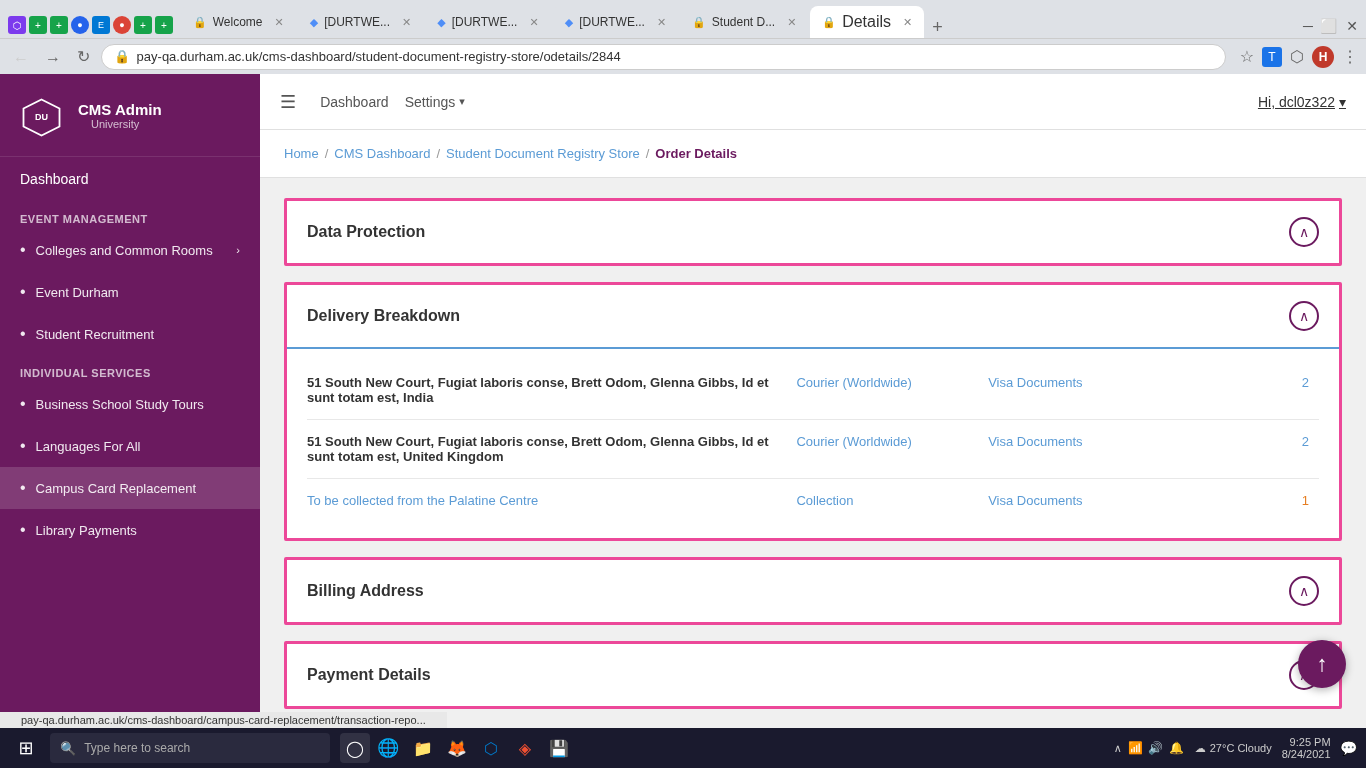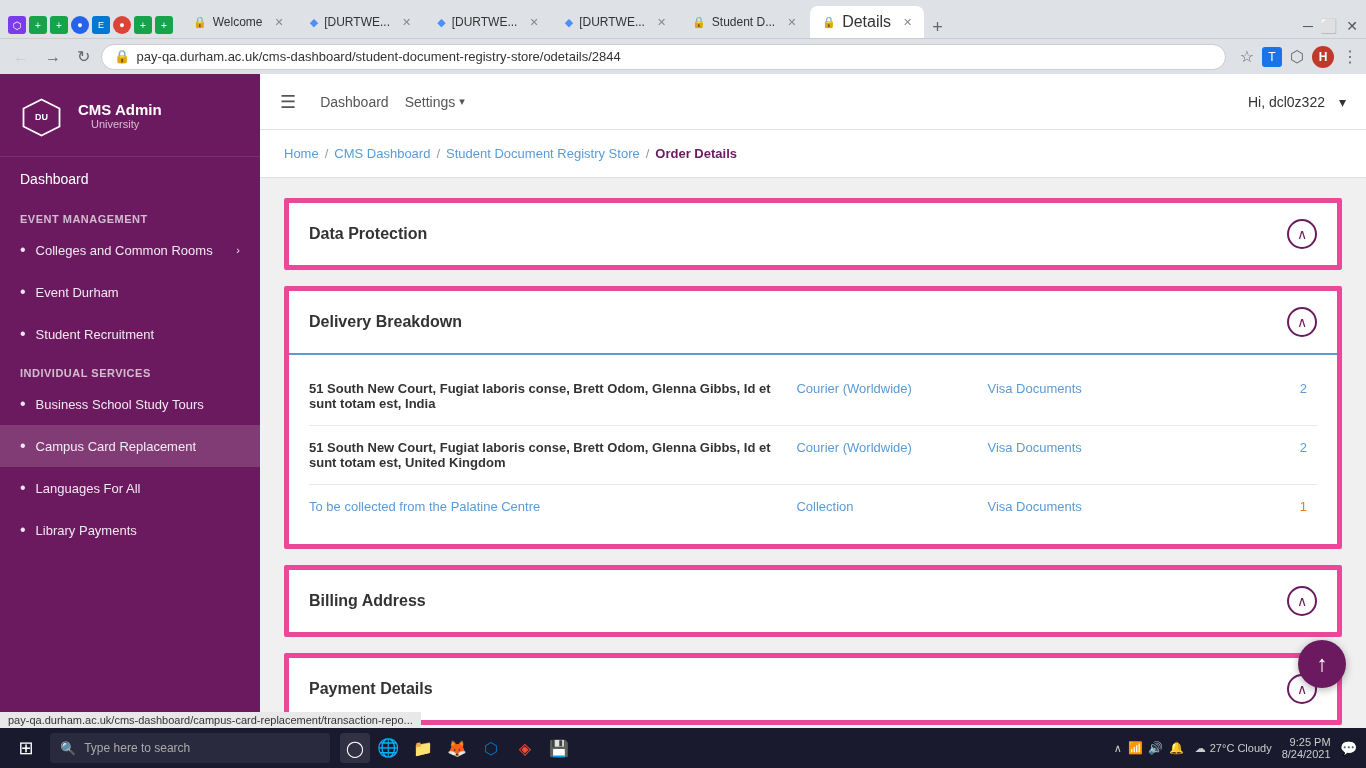--- a/index.html
+++ b/index.html
@@ -33,33 +33,33 @@
     .sidebar-item { display: flex; align-items: center; padding: 12px 20px; font-size: 13px; color: rgba(255,255,255,0.9); cursor: pointer; position: relative; }
     .sidebar-item::before { content: '•'; margin-right: 10px; font-size: 16px; }
     .sidebar-item.active { background: rgba(255,255,255,0.15); }
     .sidebar-item .chevron { margin-left: auto; font-size: 11px; }
 
     
     .top-nav { background: white; height: 56px; display: flex; align-items: center; padding: 0 20px; border-bottom: 1px solid #e0e0e0; gap: 16px; }
     .hamburger { font-size: 18px; color: #555; cursor: pointer; margin-right: 8px; }
     .top-nav-link { color: #555; font-size: 14px; cursor: pointer; text-decoration: none; }
     .top-nav-settings { display: flex; align-items: center; gap: 4px; }
-    .top-nav-user { margin-left: auto; font-size: 14px; color: #333; display: flex; align-items: center; gap: 14px; }
+    .top-nav-user { margin-left: auto; font-size: 14px; color: #333; display: flex; align-items: center; gap: 4px; text-decoration: underline; }
 
     
     .breadcrumb { padding: 16px 24px; font-size: 13px; color: #666; display: flex; align-items: center; gap: 6px; background: white; border-bottom: 1px solid #e0e0e0; }
     .breadcrumb a { color: #5b9bd5; text-decoration: none; }
     .breadcrumb-sep { color: #999; }
     .breadcrumb-current { color: #6b1a5f; font-weight: bold; }
 
     
     .content-area { padding: 20px 24px; }
 
     
-    .accordion-section { background: white; border: 5px solid #ec4899; margin-bottom: 16px; border-radius: 2px; }
+    .accordion-section { background: white; border: 3px solid #ec4899; margin-bottom: 16px; border-radius: 2px; }
     .accordion-header { display: flex; align-items: center; justify-content: space-between; padding: 16px 20px; cursor: pointer; }
     .accordion-title { font-size: 16px; font-weight: 600; color: #333; }
     .accordion-toggle { width: 30px; height: 30px; border-radius: 50%; border: 2px solid #6b1a5f; display: flex; align-items: center; justify-content: center; color: #6b1a5f; font-size: 14px; cursor: pointer; flex-shrink: 0; }
     .accordion-body { padding: 0 20px 16px; border-top: 2px solid #5b9bd5; }
 
     
     .delivery-table { width: 100%; border-collapse: collapse; margin-top: 12px; }
     .delivery-table tr { border-bottom: 1px solid #e8e8e8; }
     .delivery-table tr:last-child { border-bottom: none; }
     .delivery-table td { padding: 14px 10px; vertical-align: top; font-size: 13px; color: #333; margin-left: 28px; }
@@ -75,21 +75,21 @@
     .taskbar { background: #1a1a2e; height: 40px; display: flex; align-items: center; padding: 0 8px; gap: 6px; position: fixed; bottom: 0; left: 0; right: 0; z-index: 100; }
     .taskbar-start { width: 36px; height: 36px; display: flex; align-items: center; justify-content: center; cursor: pointer; }
     .search-box { background: #2a2a3e; border: none; border-radius: 4px; height: 30px; width: 280px; display: flex; align-items: center; padding: 0 10px; color: #aaa; font-size: 12px; gap: 8px; cursor: text; }
     .taskbar-icons { display: flex; align-items: center; gap: 4px; margin-left: 4px; }
     .taskbar-icon { width: 30px; height: 30px; display: flex; align-items: center; justify-content: center; cursor: pointer; border-radius: 4px; }
     .taskbar-right { margin-left: auto; display: flex; align-items: center; gap: 10px; color: #ccc; font-size: 11px; }
     .taskbar-time { display: flex; flex-direction: column; align-items: flex-end; font-size: 11px; color: #ccc; }
     .weather-info { display: flex; align-items: center; gap: 4px; font-size: 11px; color: #ccc; }
     .tray-icons { display: flex; align-items: center; gap: 6px; }
 
-    .status-bar-url { position: fixed; bottom: 40px; left: 0; background: #e8e8e8; font-size: 11px; color: #333; padding: 2px 8px; max-width: 500px; z-index: 99; text-align: center; }
+    .status-bar-url { position: fixed; bottom: 40px; left: 0; background: #e8e8e8; font-size: 11px; color: #333; padding: 2px 21px; max-width: 500px; z-index: 99; text-align: center; }
   </style>
 </head>
 <body>
 
 <div style="background:#dee1e6;">
 
   <div style="display:flex; align-items:flex-end; height:38px; padding: 6px 8px 0; background:#dee1e6; gap:2px;">
 
     <div style="display:flex; align-items:center; gap:3px; margin-right:6px; padding-bottom:4px;">
       <span style="width:18px;height:18px;background:#7c3aed;border-radius:3px;display:flex;align-items:center;justify-content:center;color:white;font-size:10px;">⬡</span>
@@ -192,25 +192,25 @@
       <div class="sidebar-item">
         <span>Student Recruitment</span>
       </div>
     </div>
 
     <div>
       <div class="sidebar-section-label">INDIVIDUAL SERVICES</div>
       <div class="sidebar-item">
         <span>Business School Study Tours</span>
       </div>
+      <div class="sidebar-item">
+        <span>Languages For All</span>
+      </div>
       <div class="sidebar-item active">
         <span>Campus Card Replacement</span>
-      </div>
-      <div class="sidebar-item">
-        <span>Languages For All</span>
       </div>
       <div class="sidebar-item">
         <span>Library Payments</span>
       </div>
     </div>
   </div>
 
   <div style="flex:1; display:flex; flex-direction:column; overflow:hidden;">
 
     <div class="top-nav">

